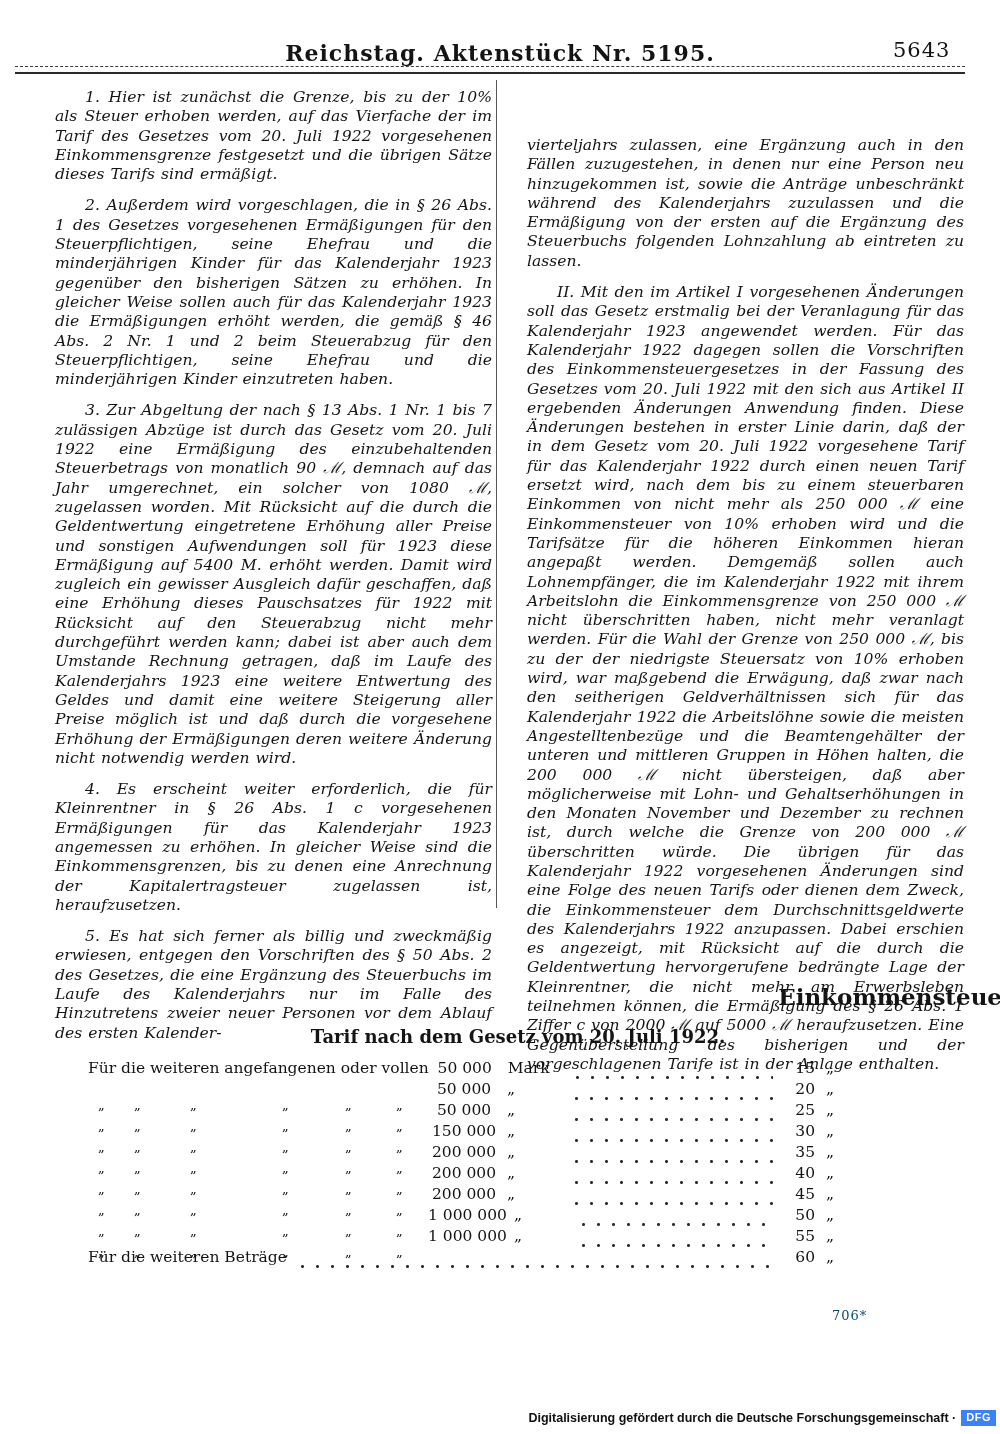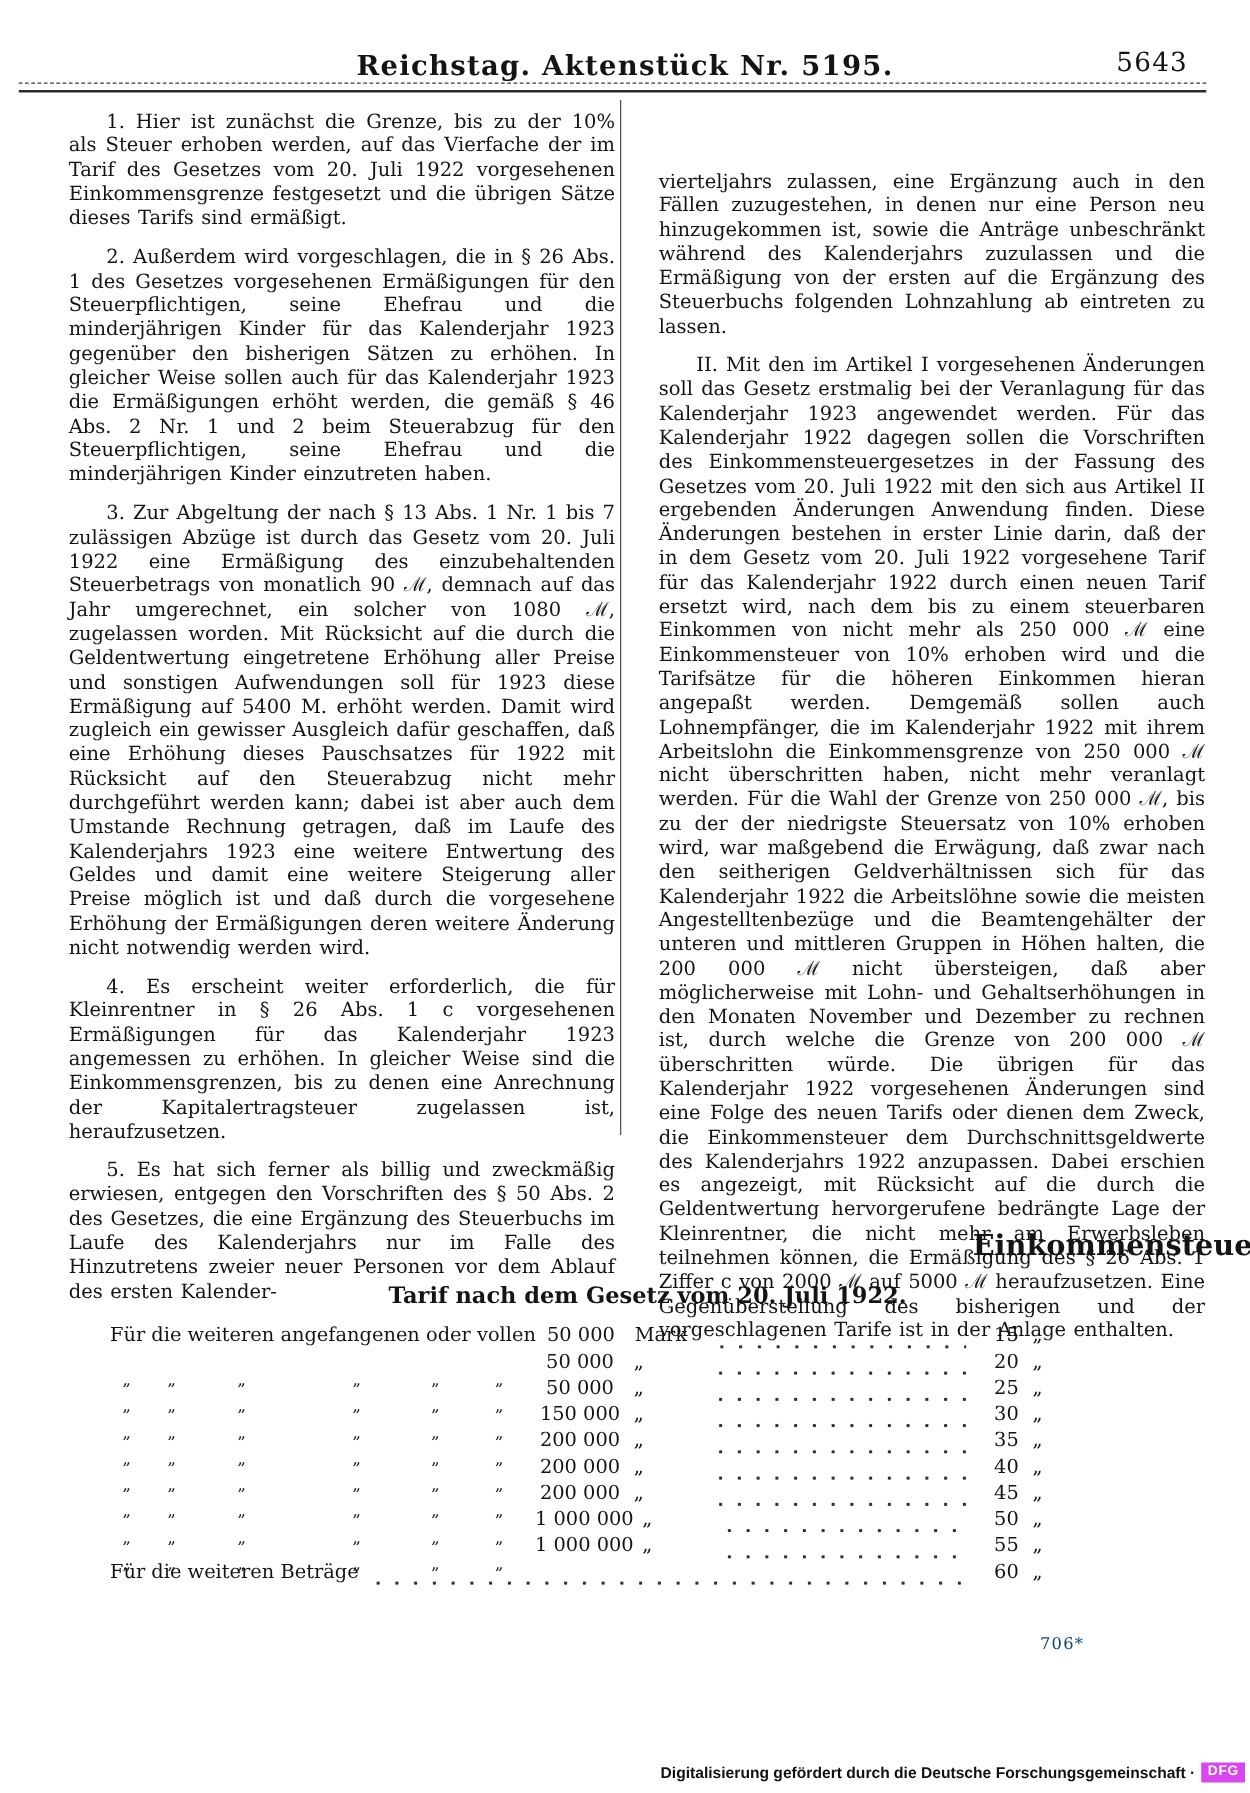--- a/index.html
+++ b/index.html
@@ -31,21 +31,21 @@
 
   
   .col {
     position: absolute; top: 88px; width: 437px;
     font-size: 15.6px; line-height: 19.3px;
     text-align: justify;
     word-spacing: 1px;
   }
   .col-left  { left: 55px;  }
   .col-right { left: 527px; margin-top: 48px; }
-  .col p { margin: 0 0 12px 0; text-indent: 30px; }
+  .col p { margin: 0 0 12px 0; text-indent: 30px; font-style: italic; }
   .col p.no-indent { text-indent: 0; }
   .col-divider {
     position: absolute; top: 80px; left: 496px; width: 0; height: 828px;
     border-left: 1.5px solid #555;
   }
 
   
   .annex-title {
     position: absolute; top: 983px; left: 0; width: 100%;
     text-align: right; font-size: 23px; font-weight: bold; margin-left: 20px;
@@ -84,21 +84,21 @@
     font-size: 13px; color: #0c4a6e; letter-spacing: 1px;
   }
   .footer-credit {
     position: absolute; top: 1410px; right: 4px;
     display: flex; align-items: center; gap: 5px;
     font-family: "Liberation Sans", sans-serif;
     font-size: 12.5px; font-weight: bold; color: #111;
   }
   .dfg-logo {
     display: inline-block;
-    background: #d946ef; color: #ffffff;
+    background: #3b82f6; color: #ffffff;
     font-size: 11px; font-weight: bold; letter-spacing: 0.5px;
     padding: 2px 5px 3px 5px; line-height: 11px;
   }
 </style>
 </head>
 <body>
 
 <div class="page">
 
   <div class="header-title">Reichstag.  Aktenstück Nr. 5195.</div>

